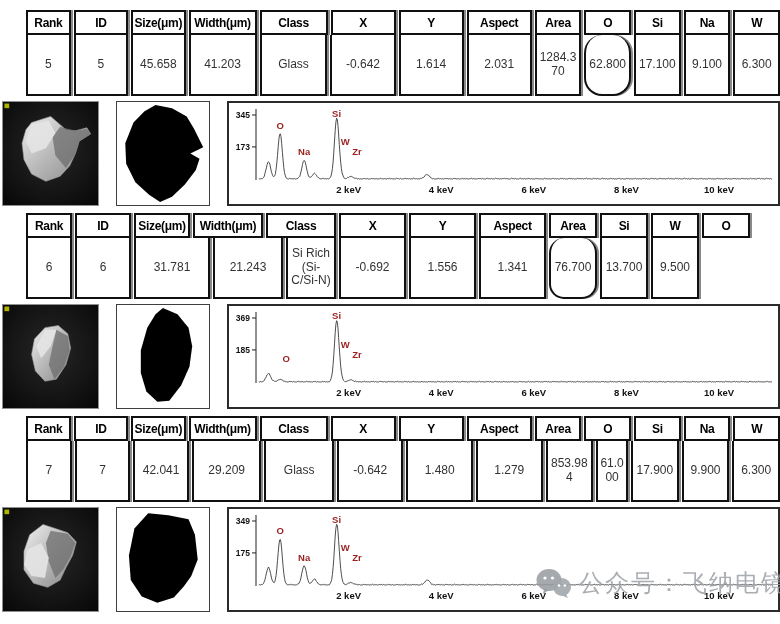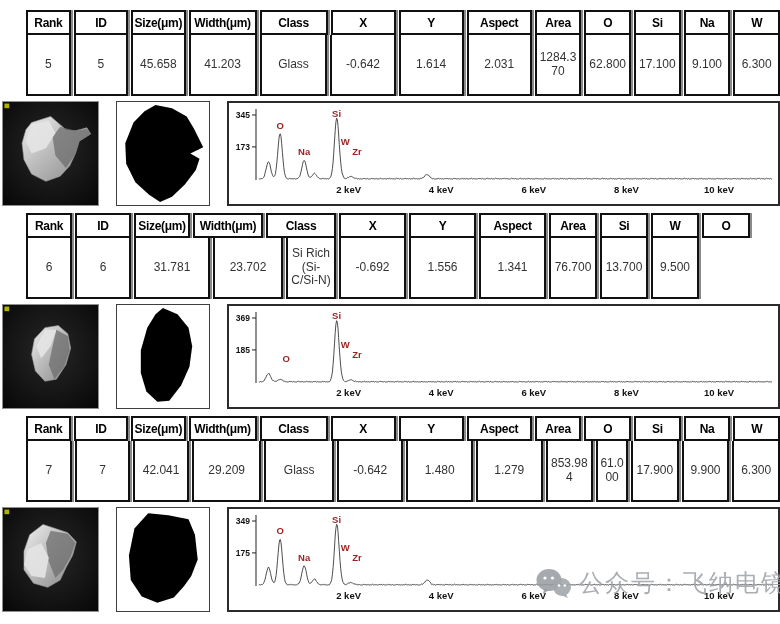--- a/index.html
+++ b/index.html
@@ -73,21 +73,21 @@
     <div class="trow tvals">
           <div class="cell val" style="width: 46px;">5</div>
           <div class="cell val" style="width: 56px;">5</div>
           <div class="cell val" style="width: 56px;">45.658</div>
           <div class="cell val" style="width: 70px;">41.203</div>
           <div class="cell val" style="width: 70px;">Glass</div>
           <div class="cell val" style="width: 67px;">-0.642</div>
           <div class="cell val" style="width: 67px;">1.614</div>
           <div class="cell val" style="width: 67px;">2.031</div>
           <div class="cell val" style="width: 48px;">1284.370</div>
-          <div class="cell val" style="width: 48px;">62.800</div>
+          <div class="cell val" style="width: 48px; border-radius: 18px;">62.800</div>
           <div class="cell val" style="width: 48px;">17.100</div>
           <div class="cell val" style="width: 48px;">9.100</div>
           <div class="cell val" style="width: 48px;">6.300</div>
         </div>
     <div class="media-row">
       <div class="sem">
         <svg viewBox="0 0 100 100" preserveAspectRatio="none">
           <rect x="0" y="0" width="100" height="100" fill="url(#semBg)"></rect>
           <polygon class="p-outline" fill="url(#pGrad)" stroke="#9c9c9c" stroke-width="0.6" points="30,20 50,14 60,22 66,27 76,28 88,25 92,31 80,38 76,50 70,62 60,72 45,77 30,70 22,56 20,40 24,27"></polygon>
           <polygon class="p-shade" fill="#6e6e6e" opacity="0.75" points="60,24 76,28 88,26 92,31 80,38 75,52 66,64 55,52 52,34"></polygon>
@@ -136,26 +136,26 @@
           <div class="cell head" style="width: 67px;">Aspect</div>
           <div class="cell head" style="width: 48px;">Area</div>
           <div class="cell head" style="width: 48px;">Si</div>
           <div class="cell head" style="width: 48px;">W</div>
           <div class="cell head" style="width: 48px;">O</div>
         </div>
     <div class="trow tvals">
           <div class="cell val" style="width: 46px;">6</div>
           <div class="cell val" style="width: 56px;">6</div>
           <div class="cell val" style="width: 76px;">31.781</div>
-          <div class="cell val" style="width: 70px;">23.702</div>
+          <div class="cell val" style="width: 70px;">21.243</div>
           <div class="cell val" style="width: 50px;">Si Rich (Si-C/Si-N)</div>
           <div class="cell val" style="width: 67px;">-0.692</div>
           <div class="cell val" style="width: 67px;">1.556</div>
           <div class="cell val" style="width: 67px;">1.341</div>
-          <div class="cell val" style="width: 48px;">76.700</div>
+          <div class="cell val" style="width: 48px; border-radius: 15px;">76.700</div>
           <div class="cell val" style="width: 48px;">13.700</div>
           <div class="cell val" style="width: 48px;">9.500</div>
         </div>
     <div class="media-row">
       <div class="sem">
         <svg viewBox="0 0 100 100" preserveAspectRatio="none">
           <rect x="0" y="0" width="100" height="100" fill="url(#semBg)"></rect>
           <polygon class="p-outline" fill="url(#pGrad)" stroke="#9c9c9c" stroke-width="0.6" points="44,22 58,20 68,28 71,42 66,58 56,72 44,74 34,64 30,48 33,33"></polygon>
           <polygon class="p-shade" fill="#6e6e6e" opacity="0.75" points="56,24 68,30 70,44 64,60 54,72 48,58 52,40"></polygon>
           <polygon class="p-highlight" fill="#e4e4e4" opacity="0.9" points="44,24 56,24 50,40 40,52 35,40"></polygon>

